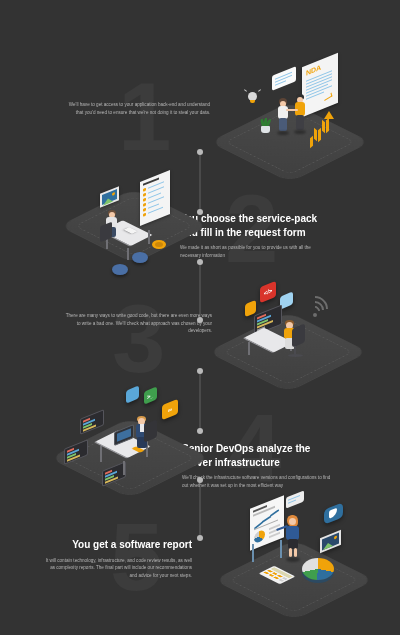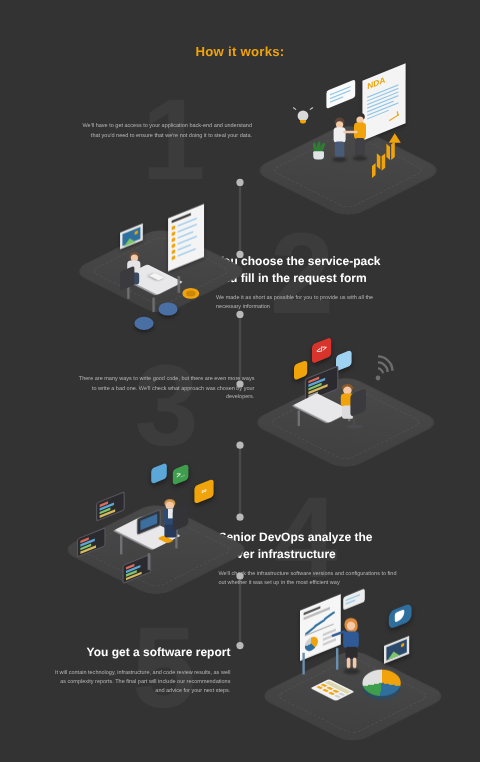--- a/index.html
+++ b/index.html
@@ -132,21 +132,20 @@
     border-radius:50%;
   }
   .calc { position:absolute; background:#f2f2f2; border-radius:2px; transform: rotateX(60deg) rotateZ(45deg); }
   .bubble { position:absolute; background:#fafafa; border-radius:2px; }
 </style>
 </head>
 <body>
 
 <div class="page">
 
-  <div class="title">How it works:</div>
 
   <div class="timeline-seg" style="top:152px;height:60px;"></div>
   <div class="tl-dot" style="top:149px;"></div>
   <div class="tl-dot" style="top:209px;"></div>
 
   <div class="timeline-seg" style="top:262px;height:58px;"></div>
   <div class="tl-dot" style="top:259px;"></div>
   <div class="tl-dot" style="top:317px;"></div>
 
   <div class="timeline-seg" style="top:371px;height:60px;"></div>

